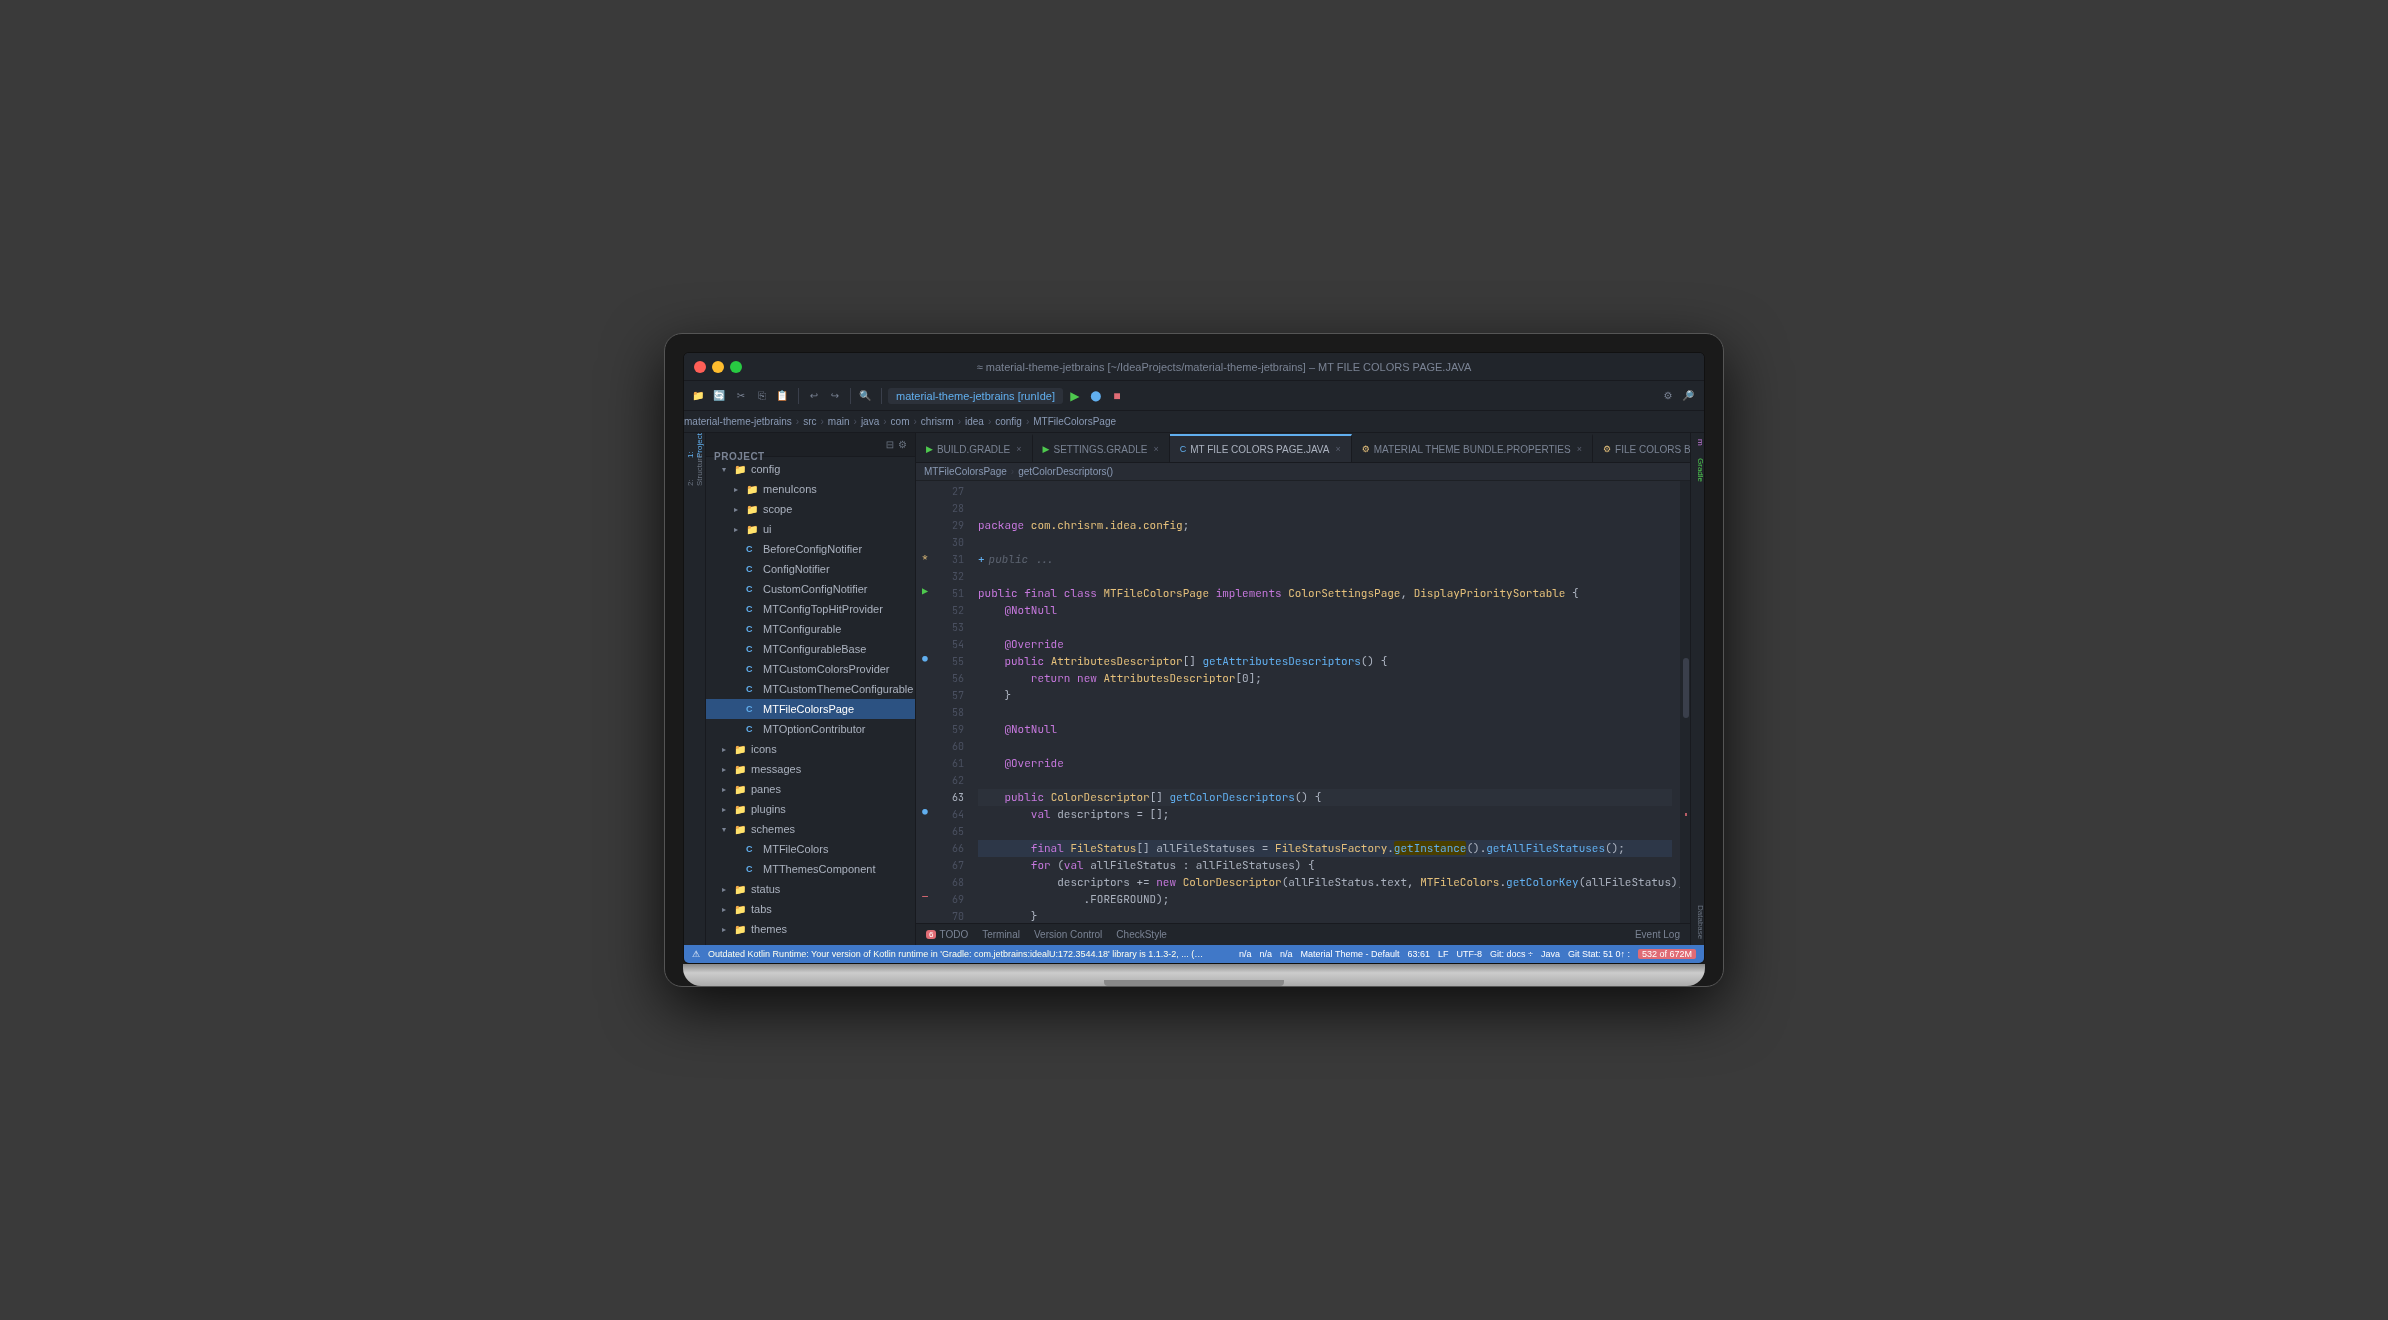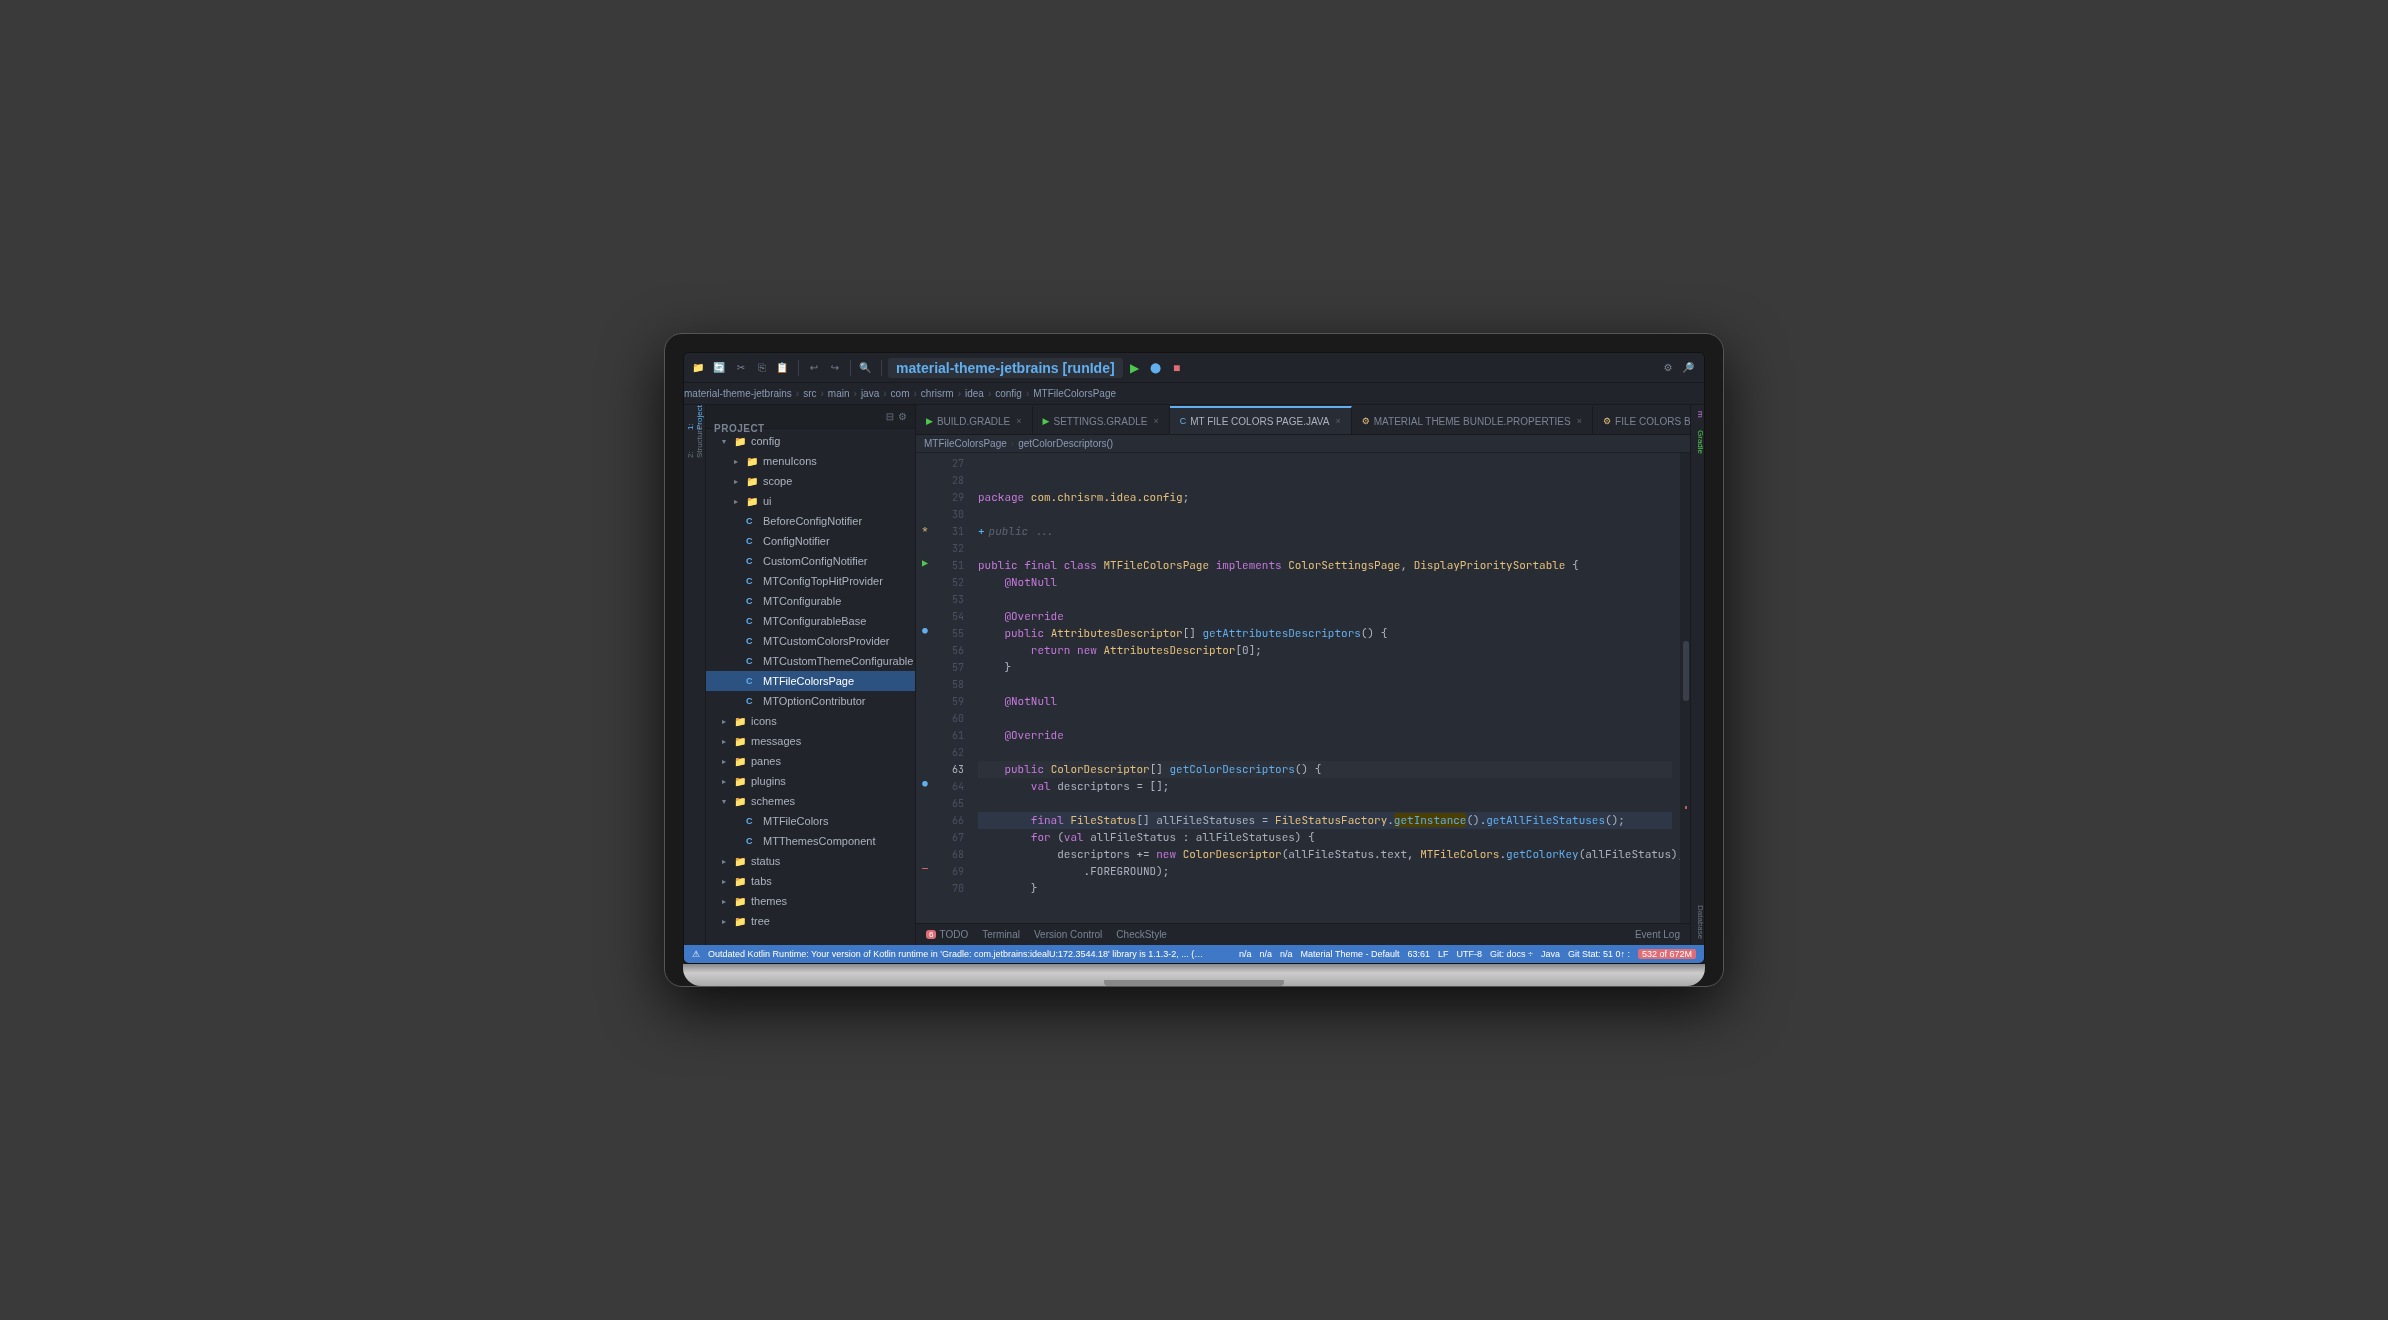--- a/index.html
+++ b/index.html
@@ -441,35 +441,43 @@
     .ebcr-item { color: #8a9ab5; }
 
   </style>
 </head>
 <body>
 
 <div class="laptop-outer">
   <div class="laptop-screen">
     <div class="ide-window">
 
+      <div class="title-bar">
+        <div class="traffic-lights">
+          <div class="tl tl-red"></div>
+          <div class="tl tl-yellow"></div>
+          <div class="tl tl-green"></div>
+        </div>
+        <div class="title-text">≈ material-theme-jetbrains [~/IdeaProjects/material-theme-jetbrains] – MT FILE COLORS PAGE.JAVA</div>
+      </div>
 
       <div class="toolbar">
         <div class="toolbar-btn">📁</div>
         <div class="toolbar-btn">🔄</div>
         <div class="toolbar-btn">✂</div>
         <div class="toolbar-btn">⎘</div>
         <div class="toolbar-btn">📋</div>
         <div class="toolbar-separator"></div>
         <div class="toolbar-btn">↩</div>
         <div class="toolbar-btn">↪</div>
         <div class="toolbar-separator"></div>
         <div class="toolbar-btn">🔍</div>
         <div class="toolbar-separator"></div>
         <div class="toolbar-run-area">
-          <span style="font-size:14px;color:#61afef;font-weight:bold;">material-theme-jetbrains [runIde]</span>
+          <span style="font-size:11px;color:#61afef;">material-theme-jetbrains [runIde]</span>
         </div>
         <div class="toolbar-btn run-btn">▶</div>
         <div class="toolbar-btn" style="color:#61afef;">⬤</div>
         <div class="toolbar-btn stop-btn">■</div>
         <div class="toolbar-spacer"></div>
         <div class="toolbar-btn">⚙</div>
         <div class="toolbar-btn">🔎</div>
       </div>
 
       <div class="breadcrumb-bar">

